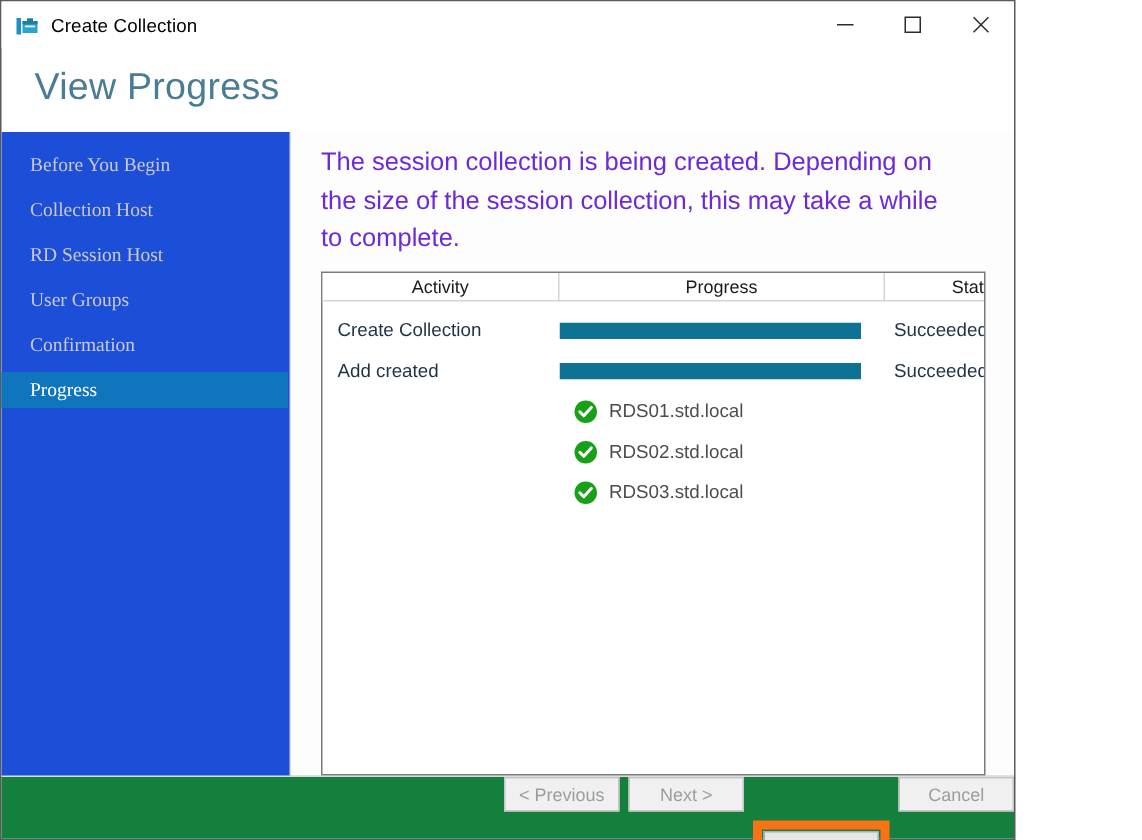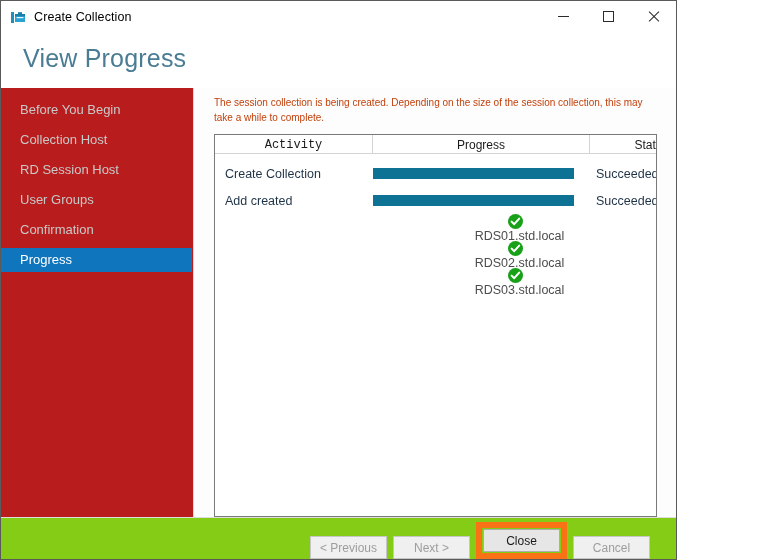--- a/index.html
+++ b/index.html
@@ -102,21 +102,22 @@
     background: #fdfdfd;
     min-height: 0;
   }
 
   
   .sidebar {
     width: 193px;
     min-width: 193px;
     border-right: 1px solid #dcdcdc;
     padding-top: 10px;
-    background: #b91c1c;
+    background: #1d4ed8;
+    font-family: Liberation Serif, serif;
   }
   .nav-item {
     height: 24px;
     line-height: 24px;
     padding-left: 19px;
     font-size: 13px;
     color: #c9c9c9;
     margin-bottom: 6px;
     white-space: nowrap;
     cursor: default;
@@ -129,22 +130,22 @@
 
   
   .main {
     flex: 1 1 auto;
     padding: 0 19px 0 20px;
     display: flex;
     flex-direction: column;
     min-width: 0;
   }
   .description {
-    font-size: 10px;
-    color: #c2410c;
+    font-size: 17px;
+    color: #6d28d9;
     line-height: 1.5;
     padding-top: 7px;
     padding-right: 14px;
     padding-bottom: 9px;
   }
 
   
   .table-panel {
     border: 1px solid #7a7a7a;
     background: #ffffff;
@@ -162,21 +163,21 @@
     font-size: 12px;
     color: #1a1a1a;
     display: flex;
     align-items: center;
     justify-content: center;
     border-right: 1px solid #d4d4d4;
     height: 19px;
     cursor: default;
   }
   .th:last-child { border-right: none; }
-  .col-activity { width: 158px; min-width: 158px; font-family: Liberation Mono, monospace; }
+  .col-activity { width: 158px; min-width: 158px; }
   .col-progress { width: 217px; min-width: 217px; }
   .col-status   { width: 124px; min-width: 124px; }
   .col-extra    { flex: 1 1 auto; }
 
   .table-body { padding-top: 6px; }
   .t-row {
     display: flex;
     align-items: center;
     height: 27px;
   }
@@ -201,47 +202,46 @@
   .pbar-fill {
     height: 11px;
     background: #0d7293;
   }
 
   .server-row {
     display: flex;
     align-items: center;
     height: 27px;
     padding-left: 168px;
-    flex-direction: column;
   }
   .check-icon {
     width: 15px; height: 15px;
     border-radius: 50%;
     background: #19a019;
     margin-right: 8px;
     position: relative;
     flex: 0 0 auto;
   }
   .check-icon svg { display: block; }
   .server-name {
     font-size: 12.5px;
     color: #4d4d4d;
     cursor: default;
   }
 
   
   .footer {
     height: 42px;
     min-height: 42px;
-    background: #84cc16;
+    background: #15803d;
     border-top: 1px solid #dddddd;
     display: flex;
-    align-items: flex-end;
+    align-items: flex-start;
     justify-content: flex-end;
-    padding-right: 26px;
+    padding-right: 0;
     gap: 0;
   }
   .btn {
     width: 77px;
     height: 23px;
     font-size: 12px;
     font-family: "Liberation Sans", sans-serif;
     background: #f0f0f0;
     border: 1px solid #c6c6c6;
     color: #9d9d9d;

